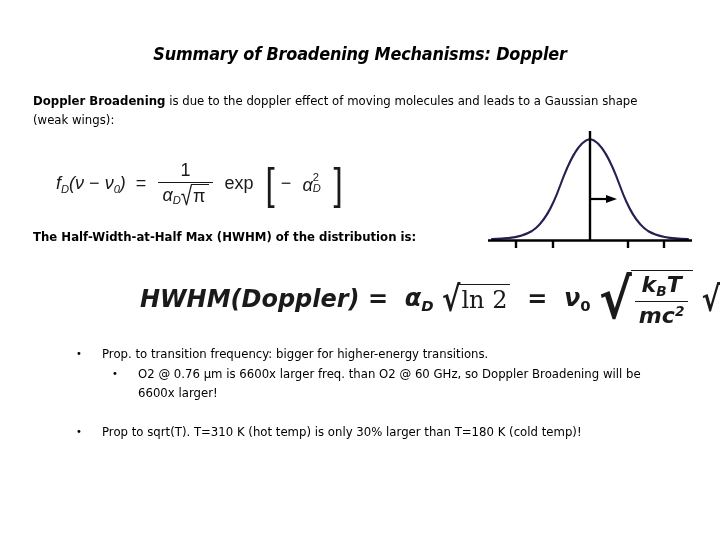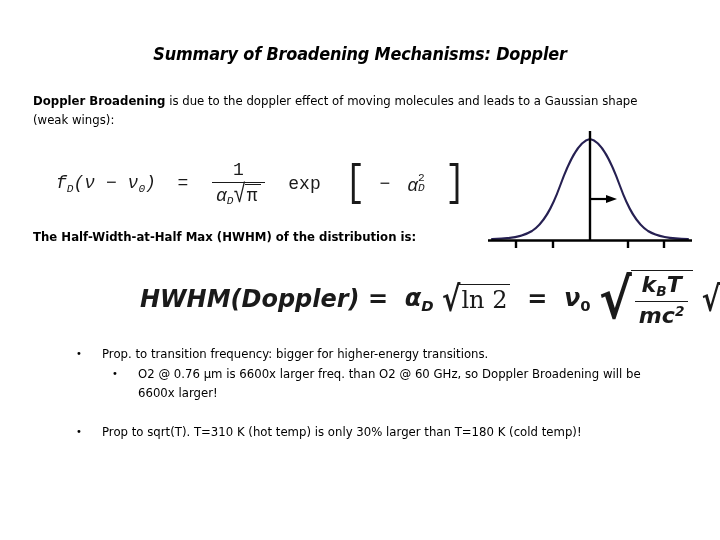--- a/index.html
+++ b/index.html
@@ -53,21 +53,21 @@
   #hwhm-lead {
     left: 33px;
     top: 227px;
     width: 640px;
     font-weight: bold;
   }
 
   
   .equation {
     position: absolute;
-    font-family: Liberation Mono, monospace;
+    font-family: Liberation Sans, sans-serif;
     color: #1a1a1a;
     white-space: nowrap;
   }
   #equation-doppler-profile {
     left: 56px;
     top: 160px;
     font-size: 18px;
   }
   #equation-hwhm {
     left: 140px;

